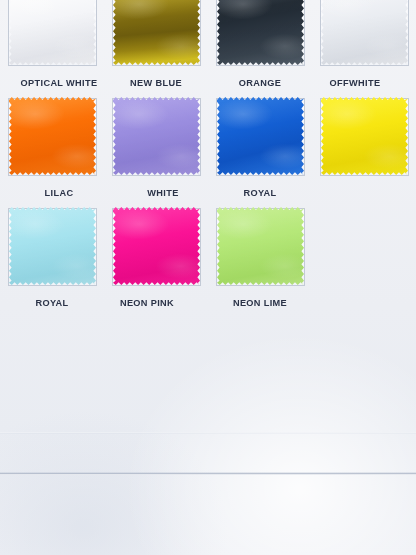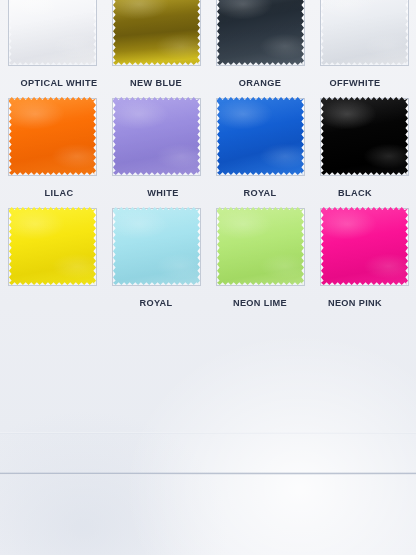--- a/index.html
+++ b/index.html
@@ -167,47 +167,40 @@
       </div>
       <div class="label">WHITE</div>
     </div>
     <div class="cell c1">
       <div class="card"></div>
       <div class="swatch" style="background: linear-gradient(165deg, rgb(27, 111, 224) 0%, rgb(20, 96, 212) 38%, rgb(15, 85, 198) 66%, rgb(42, 122, 232) 100%);">
         <div class="sheen"></div>
       </div>
       <div class="label">ROYAL</div>
     </div>
+    <div class="cell c0">
+      <div class="card"></div>
+      <div class="swatch" style="background: linear-gradient(170deg, rgb(253, 241, 31) 0%, rgb(247, 230, 17) 40%, rgb(239, 220, 7) 75%, rgb(251, 238, 25) 100%);">
+        <div class="sheen"></div>
+      </div>
+    </div>
+    <div class="cell c1">
+      <div class="card"></div>
+      <div class="swatch" style="background: linear-gradient(170deg, rgb(181, 234, 243) 0%, rgb(164, 226, 238) 45%, rgb(151, 219, 233) 80%, rgb(176, 231, 242) 100%);">
+        <div class="sheen"></div>
+      </div>
+      <div class="label">ROYAL</div>
+    </div>
     <div class="cell c3">
       <div class="card"></div>
-      <div class="swatch" style="background: linear-gradient(170deg, rgb(11, 11, 12) 0%, rgb(4, 4, 4) 45%, rgb(0, 0, 0) 80%, rgb(10, 10, 11) 100%);">
-        <div class="sheen"></div>
-      </div>
-      <div class="label">BLACK</div>
-    </div>
-    <div class="cell c0">
-      <div class="card"></div>
-      <div class="swatch" style="background: linear-gradient(170deg, rgb(253, 241, 31) 0%, rgb(247, 230, 17) 40%, rgb(239, 220, 7) 75%, rgb(251, 238, 25) 100%);">
-        <div class="sheen"></div>
-      </div>
-    </div>
-    <div class="cell c1">
-      <div class="card"></div>
-      <div class="swatch" style="background: linear-gradient(170deg, rgb(181, 234, 243) 0%, rgb(164, 226, 238) 45%, rgb(151, 219, 233) 80%, rgb(176, 231, 242) 100%);">
-        <div class="sheen"></div>
-      </div>
-      <div class="label">ROYAL</div>
+      <div class="swatch" style="background: linear-gradient(170deg, rgb(255, 38, 162) 0%, rgb(250, 18, 149) 42%, rgb(240, 10, 139) 78%, rgb(254, 29, 156) 100%);">
+        <div class="sheen"></div>
+      </div>
+      <div class="label">NEON PINK</div>
     </div>
     <div class="cell c2">
       <div class="card"></div>
       <div class="swatch" style="background: linear-gradient(170deg, rgb(195, 238, 139) 0%, rgb(180, 231, 119) 45%, rgb(168, 224, 102) 80%, rgb(191, 236, 132) 100%);">
         <div class="sheen"></div>
       </div>
       <div class="label">NEON LIME</div>
     </div>
-    <div class="cell c3">
-      <div class="card"></div>
-      <div class="swatch" style="background: linear-gradient(170deg, rgb(255, 38, 162) 0%, rgb(250, 18, 149) 42%, rgb(240, 10, 139) 78%, rgb(254, 29, 156) 100%);">
-        <div class="sheen"></div>
-      </div>
-      <div class="label">NEON PINK</div>
-    </div>
   </div>
 
 </body></html>

